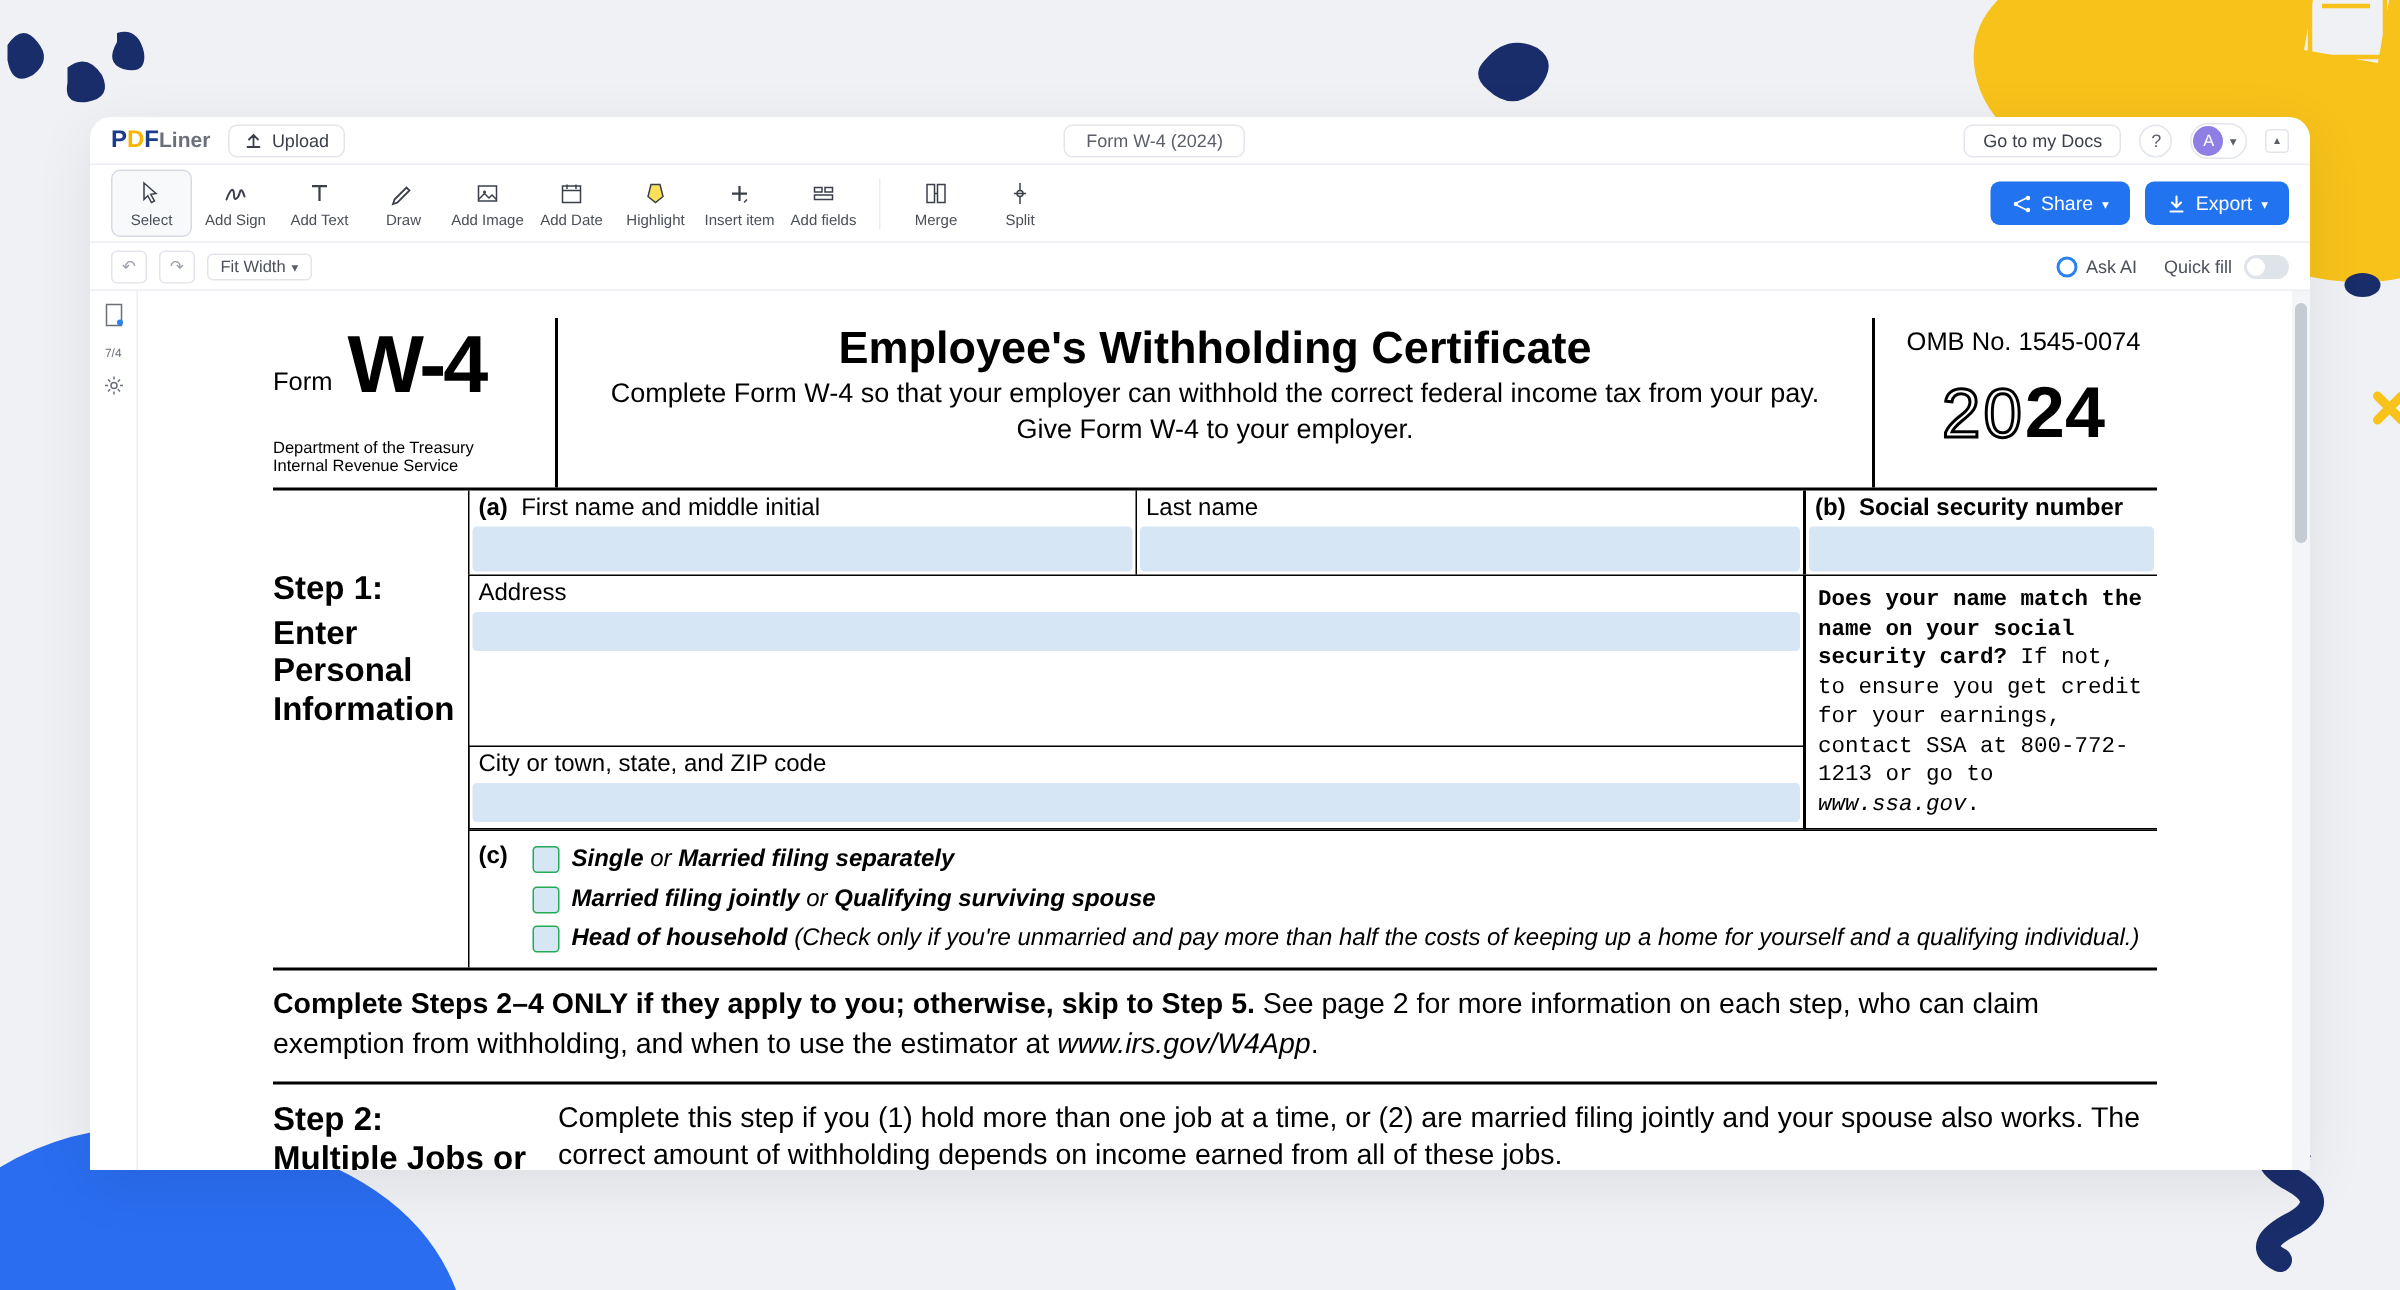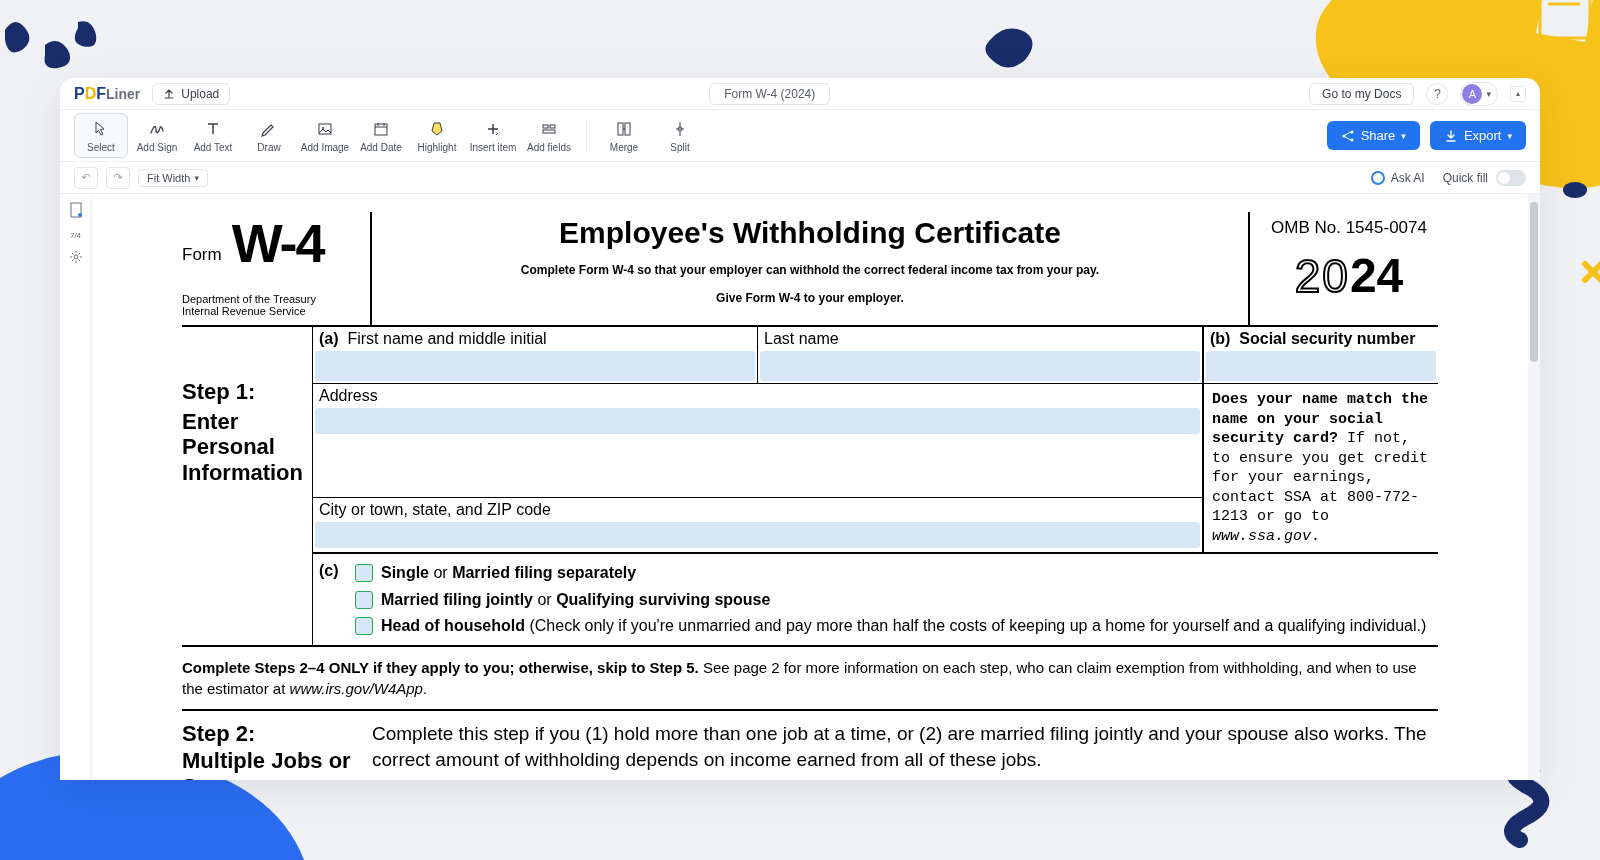--- a/index.html
+++ b/index.html
@@ -151,21 +151,21 @@
     grid-template-columns: 190px 1fr 190px;
     border-bottom: 2px solid #000;
   }
   .fh-left { padding: 6px 6px 8px 0; border-right: 2px solid #000;}
   .fh-left .form-word { font-size: 17px; vertical-align: baseline; }
   .fh-left .w4 { font-size: 54px; font-weight: 900; letter-spacing: -2px; line-height: 0.8; display:inline-block; }
   .fh-left-row { display:flex; align-items: flex-end; gap: 10px; margin-top: 4px;}
   .fh-dept { font-size: 11px; }
   .fh-mid { padding: 4px 16px; text-align: center; }
   .fh-title { font-size: 30px; font-weight: 700; }
-  .fh-sub { font-size: 12px; font-weight: 700; margin-top: 12px; line-height:1.35;}
+  .fh-sub { font-size: 18px; font-weight: 400; margin-top: 0; line-height:1.35;}
   .fh-right { border-left: 2px solid #000; padding: 6px 0 4px 10px; text-align:center;}
   .omb { font-size: 17px; }
   .year { margin-top: 10px; }
   .y20 { font-size: 46px; font-weight: 400; letter-spacing:2px;
     -webkit-text-stroke: 2px #000; color: #fff; font-family: Arial, sans-serif;}
   .y24 { font-size: 48px; font-weight: 900; }
 
   .step1 {
     display: grid;
     grid-template-columns: 130px 1fr;
@@ -198,25 +198,25 @@
     display: grid; grid-template-columns: 1fr 236px;
   }
   .ssn-note { font-size: 15px; padding: 6px 8px; line-height:1.3;font-family:Liberation Mono, monospace;}
   .row-c {
     border-left: 1px solid #000;
     padding: 6px 6px 6px 6px;
     font-size: 16px;
   }
   .chk-row { display:flex; align-items:flex-start; gap: 8px; padding: 2px 0; }
   .chk { width: 18px; height: 18px; background: #d7e6f5; border: 1px solid #2a5; border-radius:3px; flex-shrink:0; margin-top:2px; cursor:pointer;}
-  .chk-row .c-label { line-height: 1.4; }
+  .chk-row .c-label { line-height: 1.4; font-style: italic; }
 
   .inter {
     padding: 10px 0;
-    font-size: 15px;
+    font-size: 19px;
     border-bottom: 2px solid #000;
     line-height:1.4;
   }
   .step2 {
     display: grid;
     grid-template-columns: 190px 1fr;
     padding-top: 10px;
   }
   .step2-left { font-size: 22px; font-weight: 800; line-height:1.2;}
   .step2-right { font-size: 19px; line-height:1.35;}

